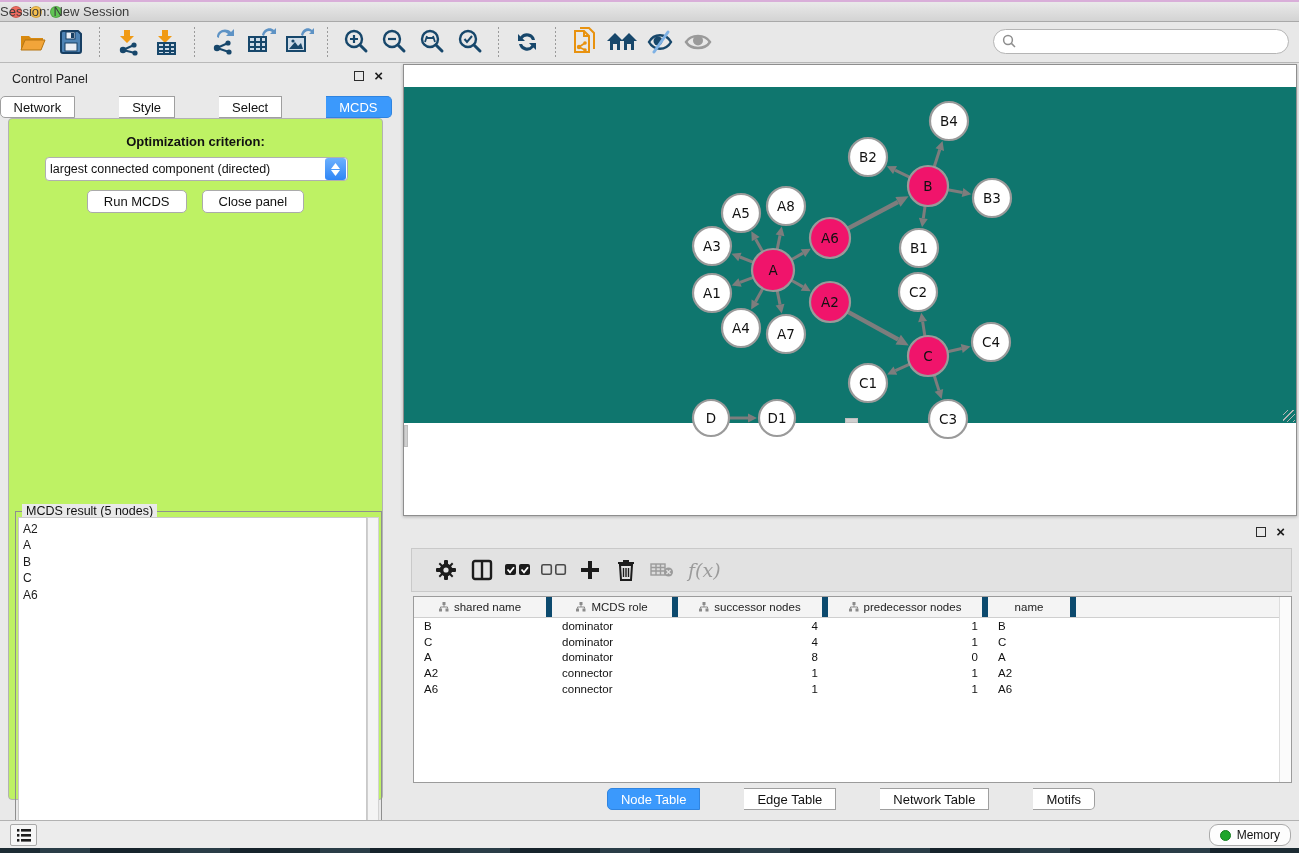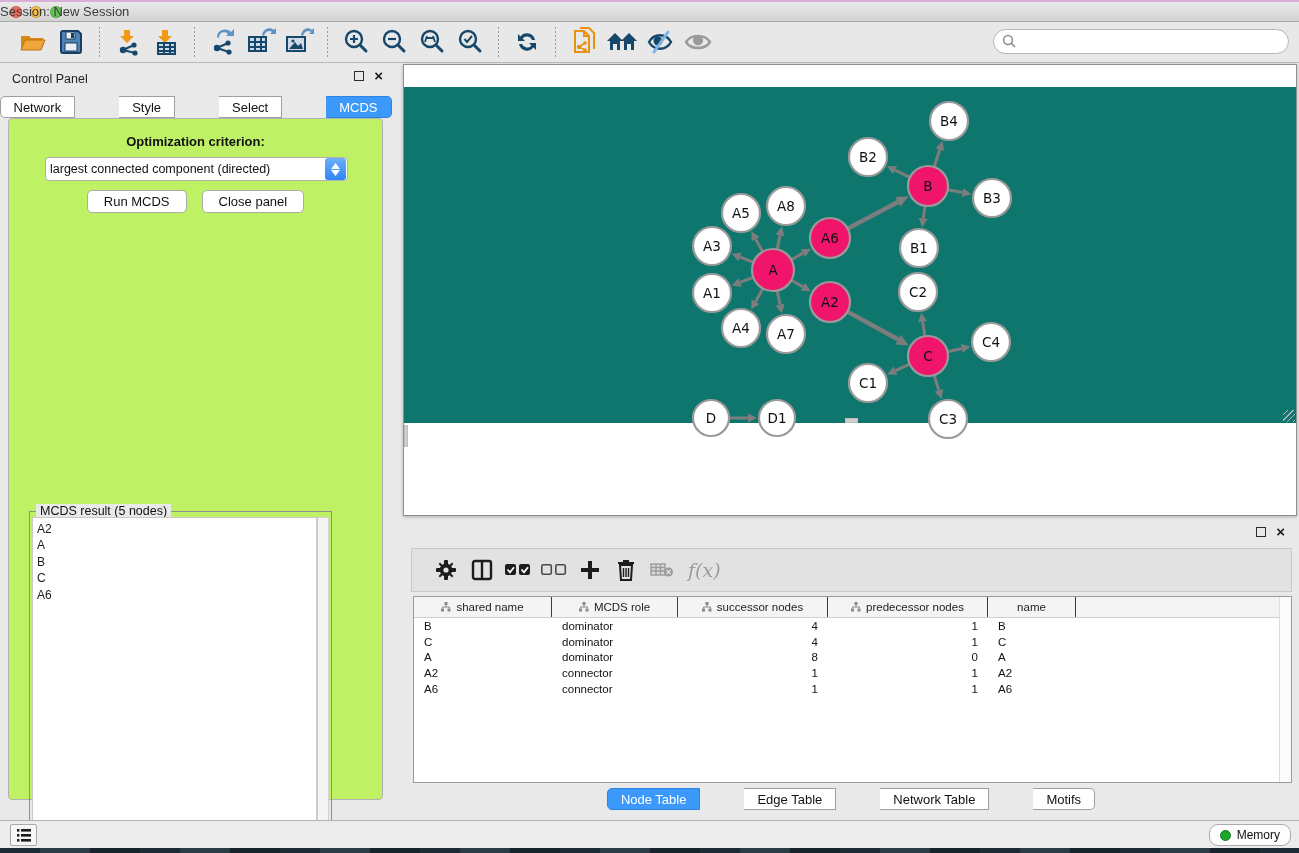--- a/index.html
+++ b/index.html
@@ -52,21 +52,21 @@
     border:1px solid #b0b0b0; border-radius:4px; display:flex; align-items:center; }
   .dropdown .val { flex:1; font-size:12.5px; padding-left:4px; color:#111; white-space:nowrap; }
   .dd-step { width:21px; height:22px; border-radius:3px; margin-right:1px;
     background:linear-gradient(#6cb0fd,#2f86f6); display:flex; flex-direction:column;
     align-items:center; justify-content:center; gap:1px; }
   .dd-step svg { display:block; }
   .btnrow { position:absolute; left:0; top:71px; width:100%; display:flex; justify-content:center; gap:15px; }
   .pushbtn { background:#fff; border:1px solid #ababab; border-radius:5px; font-size:13px;
     padding:3px 16px; height:23px; display:flex; align-items:center; color:#111; }
 
-  .group-box { position:absolute; left:20px; top:392px; width:303px; height:341px;
+  .group-box { position:absolute; left:6px; top:392px; width:367px; height:341px;
     border:1px solid #8f8f8f;padding-left:20px; }
   .group-title { position:absolute; left:6px; top:-8px; background:#e9e9e9; padding:0 4px;
     font-size:12.5px; color:#111; }
   .result-list { position:absolute; left:2px; top:5px; right:14px; bottom:2px; background:#fff;
     border:1px solid #c9c9c9; font-size:12px; padding:3px 0 0 4px; line-height:16.4px; overflow:hidden; }
   .result-scroll { position:absolute; top:5px; right:2px; width:12px; bottom:2px; background:#f4f4f4;
     border:1px solid #d2d2d2; border-left:1px solid #cfcfcf; }
 
   
   .netwin { left:403px; top:64px; width:894px; height:452px; border:1px solid #8e8e8e;
@@ -84,21 +84,21 @@
   .tp-head { position:absolute; left:14px; top:6px; font-size:12.5px; color:#222;margin-top:48px; }
   .tp .win-btns { right:14px; top:7px; }
   .tp-toolbar { position:absolute; left:8px; top:28px; width:881px; height:44px; background:#e2e2e2;
     border:1px solid #c9c9c9; display:flex; align-items:center; padding-left:16px; }
   .tbtn { width:36px; height:32px; display:flex; align-items:center; justify-content:center; }
   .fx { font-family:"DejaVu Serif", serif; font-style:italic; font-size:19px; color:#9b9b9b; margin-left:8px; }
   .tablewrap { position:absolute; left:10px; top:76px; width:879px; height:187px;
     border:1px solid #9b9b9b; background:#fff; overflow:hidden; }
   .thead { display:flex; background:#f4f4f4; border-bottom:1px solid #cfcfcf; height:21px; }
   .th { display:flex; align-items:center; justify-content:center; gap:5px; font-size:11.5px;
-    color:#222; border-right:1px solid #0c4a6e; height:100%; }
+    color:#222; border-right:6px solid #0c4a6e; height:100%; }
   .trow { display:flex; height:15.8px; align-items:center; font-size:11.5px; color:#111; }
   .td { padding:0 10px; white-space:nowrap; overflow:hidden; }
   .table-vscroll { position:absolute; right:0; top:0; width:12px; height:100%; background:#fbfbfb; border-left:1px solid #ddd; }
   .tp-tabs { position:absolute; left:0; top:268px; width:100%; display:flex; justify-content:center; }
 
   
   .statusbar { left:0; top:820px; width:1299px; height:28px; background:#ececec; border-top:1px solid #b2b2b2; }
   .listbtn { position:absolute; left:10px; top:3px; width:27px; height:22px; background:#f6f6f6;
     border:1px solid #a8a8a8; border-radius:2px; display:flex; align-items:center; justify-content:center; }
   .membtn { position:absolute; right:8px; top:3px; height:22px; background:#fdfdfd; border:1px solid #ababab;

